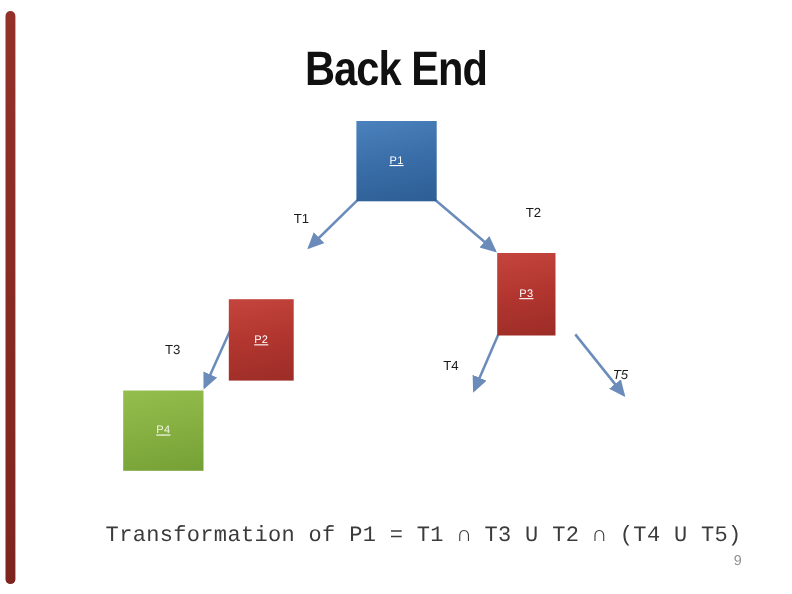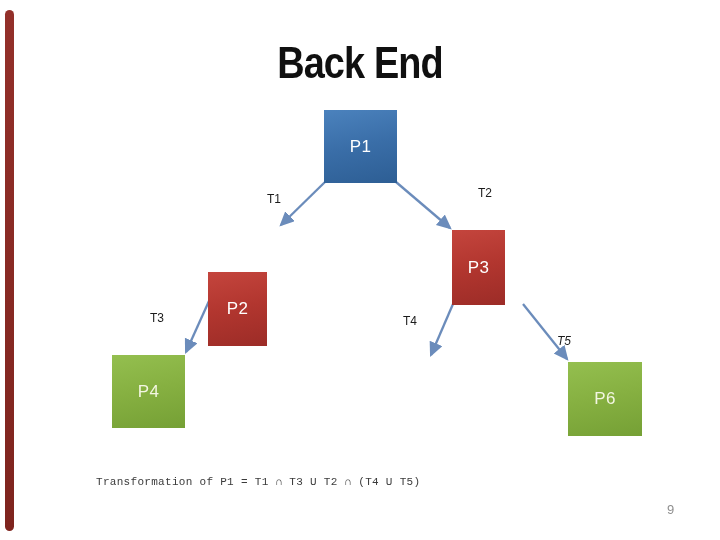--- a/index.html
+++ b/index.html
@@ -31,40 +31,41 @@
     transform: scaleX(0.86);
     font-family: "Liberation Sans", sans-serif;
   }
   .connectors { position: absolute; left: 0; top: 0; width: 720px; height: 540px; }
   .node {
     position: absolute;
     display: flex;
     align-items: center;
     justify-content: center;
     color: #ffffff;
-    font-size: 17px;
+    font-size: 10px;
     letter-spacing: 0.3px;
+    text-decoration: underline;
   }
   .node.blue  { background: linear-gradient(168deg, #4b82bd 0%, #3a6ea8 48%, #2d5e94 100%); }
   .node.red   { background: linear-gradient(168deg, #c4453d 0%, #b2362f 48%, #9c2c27 100%); }
   .node.green { background: linear-gradient(168deg, #94bf4f 0%, #86b041 48%, #75a035 100%); }
   .node.green span { color: #f3f6e2; }
   .edge-label {
     position: absolute;
     transform: translate(-50%, -50%);
     font-size: 12px;
     font-weight: 500;
     color: #1b1b1b;
     white-space: nowrap;
   }
   .formula {
     position: absolute;
     left: 96px; top: 476px;
     font-family: "Liberation Mono", monospace;
-    font-size: 11px;
+    font-size: 20px;
     letter-spacing: 0.3px;
     color: #3b3b3b;
     white-space: nowrap;
   }
   .page-number {
     position: absolute;
     left: 667px; top: 502px;
     font-size: 13px;
     color: #8f8f8f;
   }
@@ -96,27 +97,24 @@
   </div>
   <div class="node red" style="left:208px; top:228px; width:59px; height:74px;margin-top:44px;">
     <span>P2</span>
   </div>
   <div class="node red" style="left:452px; top:230px; width:53px; height:75px;">
     <span>P3</span>
   </div>
   <div class="node green" style="left:112px; top:355px; width:73px; height:73px;">
     <span>P4</span>
   </div>
-  <div class="node green" style="left:568px; top:362px; width:74px; height:74px;">
-    <span>P6</span>
-  </div>
 
   <div class="edge-label" style="left:274px; top:199px;">T1</div>
   <div class="edge-label" style="left:439px; top:193px;margin-left:46px;">T2</div>
   <div class="edge-label" style="left:157px; top:318px;">T3</div>
-  <div class="edge-label" style="left:410px; top:321px;">T4</div>
+  <div class="edge-label" style="left:410px; top:332px;">T4</div>
   <div class="edge-label" style="left:564px; top:341px;font-style:italic;">T5</div>
 
   <div class="formula">Transformation of P1 = T1 ∩ T3 U T2 ∩ (T4 U T5)</div>
 
   <div class="page-number">9</div>
 
 </div>
 
 </body></html>

